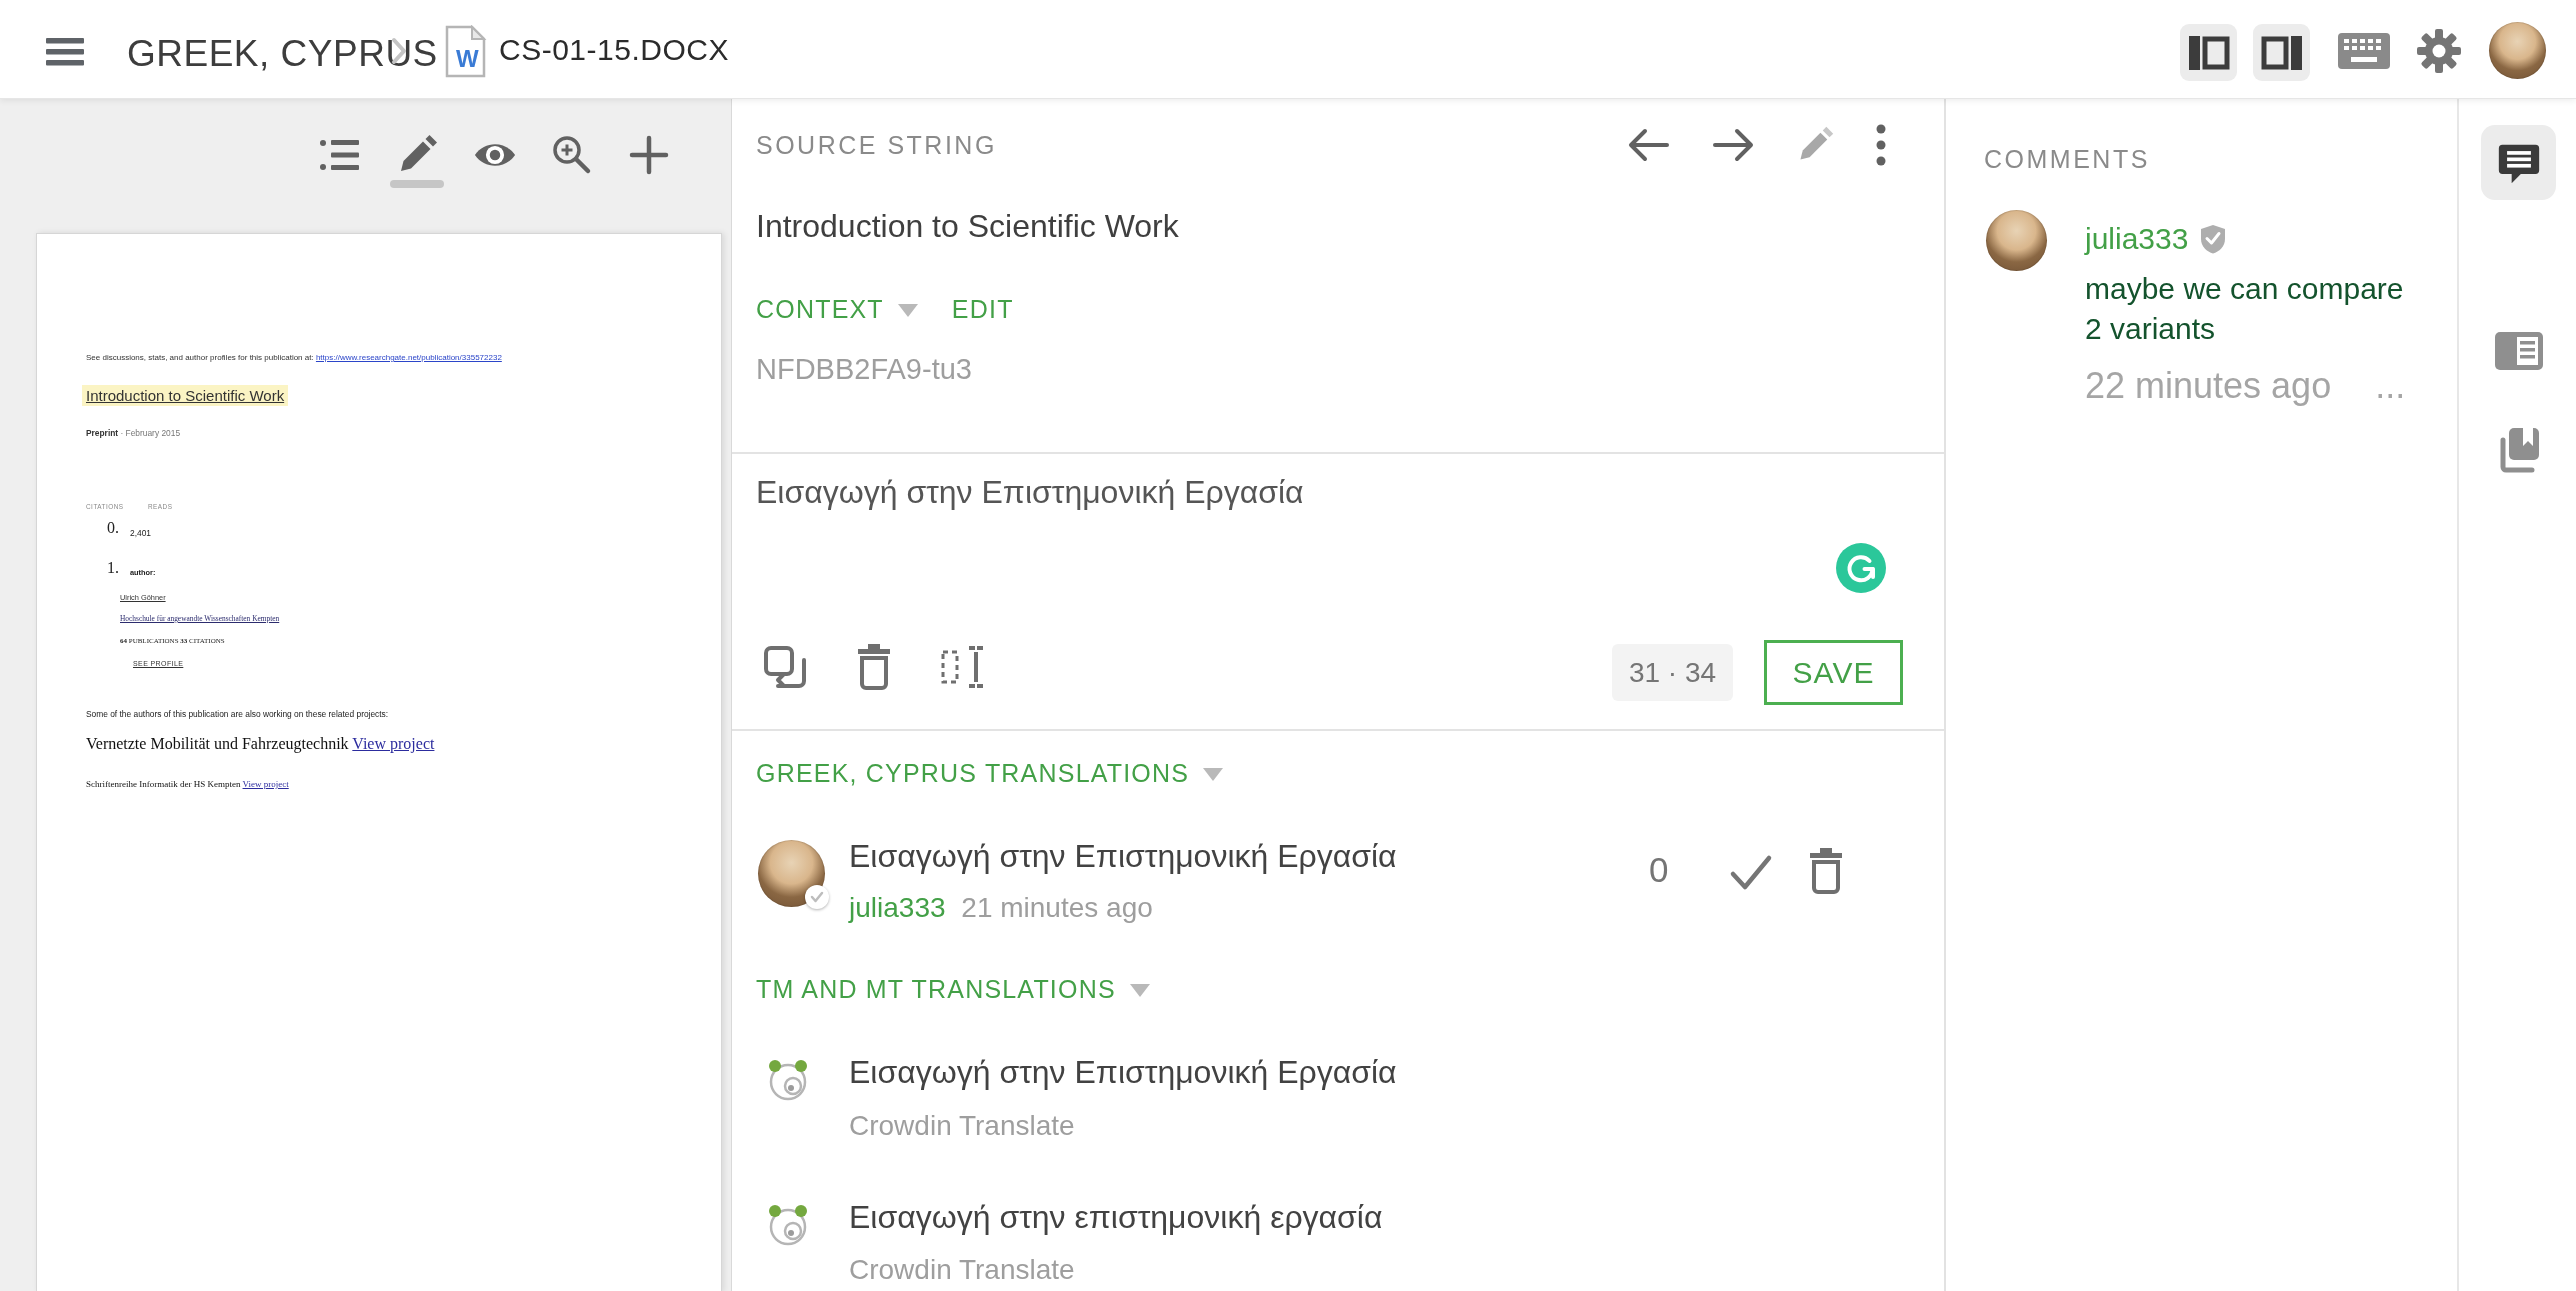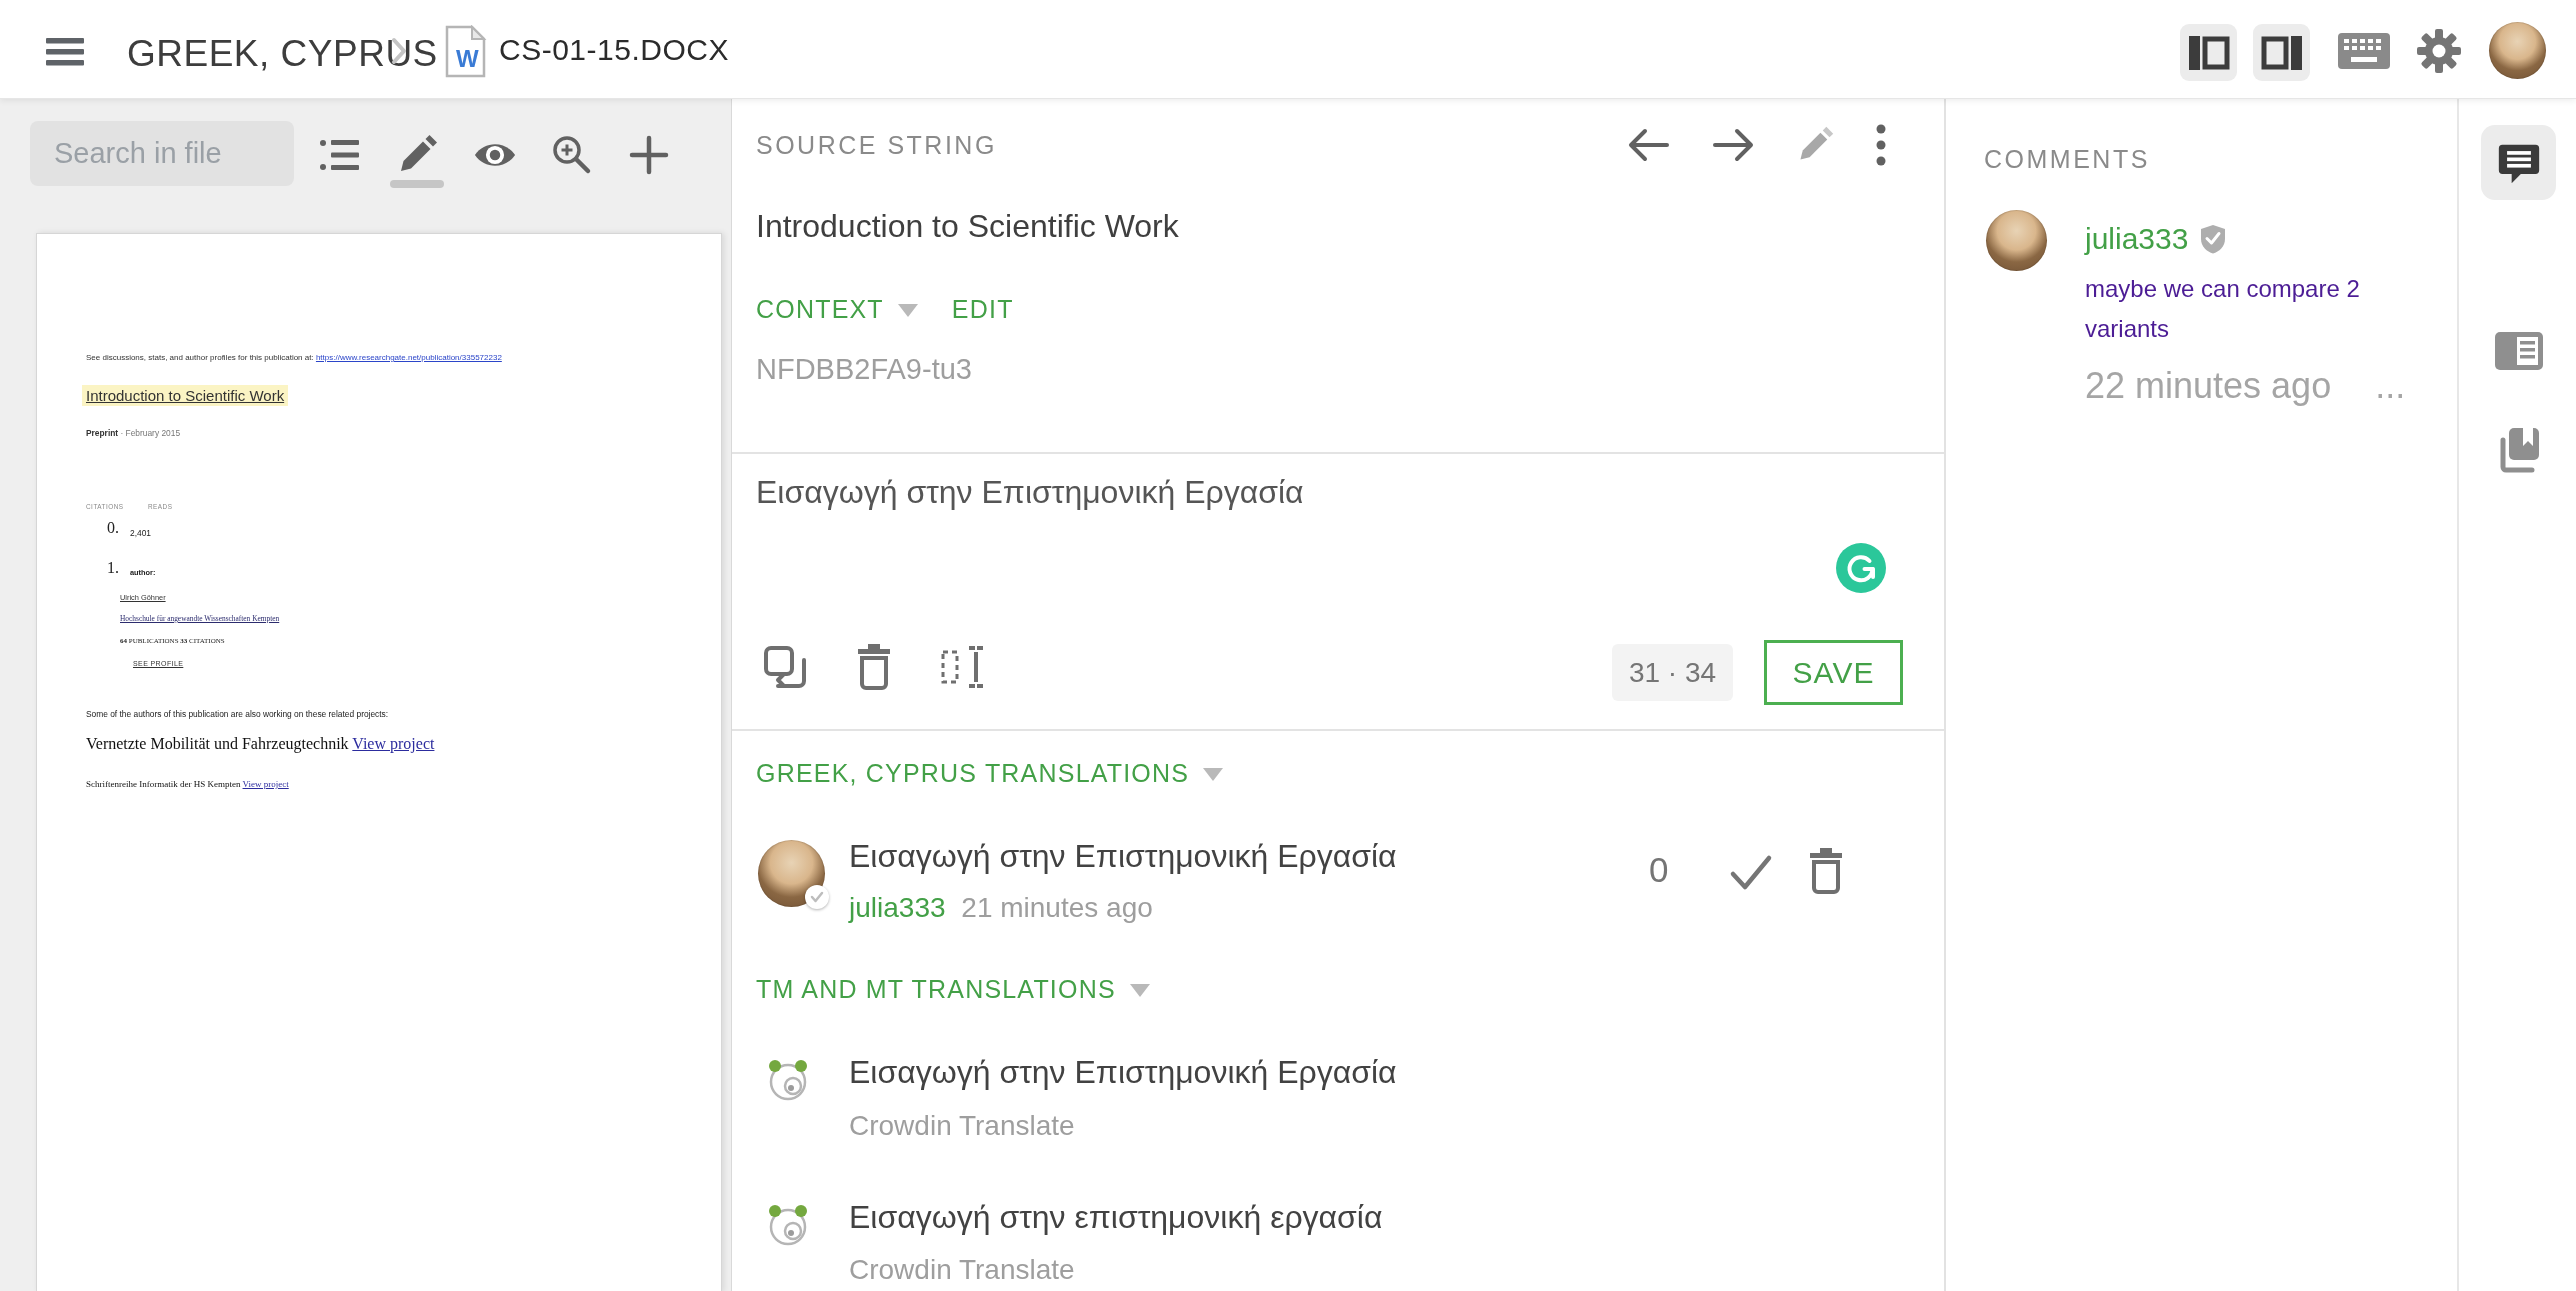--- a/index.html
+++ b/index.html
@@ -132,21 +132,20 @@
         <rect x="20" y="2" width="8" height="44" rx="2" transform="rotate(135 24 24)"></rect>
         <circle cx="24" cy="24" r="14"></circle>
       </g>
       <circle cx="24" cy="24" r="6.5" fill="#fff"></circle>
     </svg>
   </div>
   <div class="abs avatar" style="left:2489px; top:22px; width:57px; height:57px;"></div>
 </div>
 
 <div class="left-panel">
-  <input class="search-box" type="text" placeholder="Search in file" style="">
 
   <div class="ltool" style="left:318px;">
     <svg width="42" height="34" viewBox="0 0 42 34">
         <g fill="#616161">
       <circle cx="4" cy="5" r="3"></circle>
           <circle cx="4" cy="29" r="3"></circle>
       <rect x="12" y="2" width="28" height="5" rx="1"></rect>
           <rect x="12" y="14.5" width="28" height="5" rx="1"></rect>
           <rect x="12" y="27" width="28" height="5" rx="1"></rect>
     </g>
@@ -374,21 +373,21 @@
 <div class="comments-panel">
   <div class="abs sec-label" style="left:38px; top:46px;">COMMENTS</div>
   <div class="abs avatar" style="left:40px; top:111px; width:61px; height:61px;"></div>
   <div class="abs" style="left:139px; top:123px; display:flex; align-items:center; gap:12px;">
     <span class="green" style="font-size:30px; cursor:pointer;">julia333</span>
     <svg width="26" height="30" viewBox="0 0 26 30">
       <path d="M13 1 L25 5 V15 C25 23 19 27.5 13 29.5 C7 27.5 1 23 1 15 V5 Z" fill="#aeaeae"></path>
       <polyline points="7,14.5 11.5,19 19,9.5" fill="none" stroke="#fff" stroke-width="3" stroke-linecap="round" stroke-linejoin="round"></polyline>
     </svg>
   </div>
-  <div class="abs" style="left:139px; top:170px; width:342px; font-size:24px; line-height:40px; color:#4c1d95;">maybe we can compare 2 variants</div>
+  <div class="abs" style="left:139px; top:170px; width:342px; font-size:30px; line-height:40px; color:#14532d;">maybe we can compare 2 variants</div>
   <div class="abs" style="left:139px; top:266px; font-size:36px; color:#a5a5a5;">
     <span>22 minutes ago</span>
     <span style="margin-left:34px; cursor:pointer;">...</span>
   </div>
 </div>
 
 <div class="right-strip">
   <div class="strip-btn active" style="top:26px;">
     <svg width="44" height="44" viewBox="0 0 48 48">
       <path d="M6 4 h36 a4 4 0 0 1 4 4 v24 a4 4 0 0 1 -4 4 h-10 l0 10 l-10 -10 h-16 a4 4 0 0 1 -4 -4 v-24 a4 4 0 0 1 4 -4 z" fill="#3a3a3a" transform="scale(-1,1) translate(-48,0)"></path>

